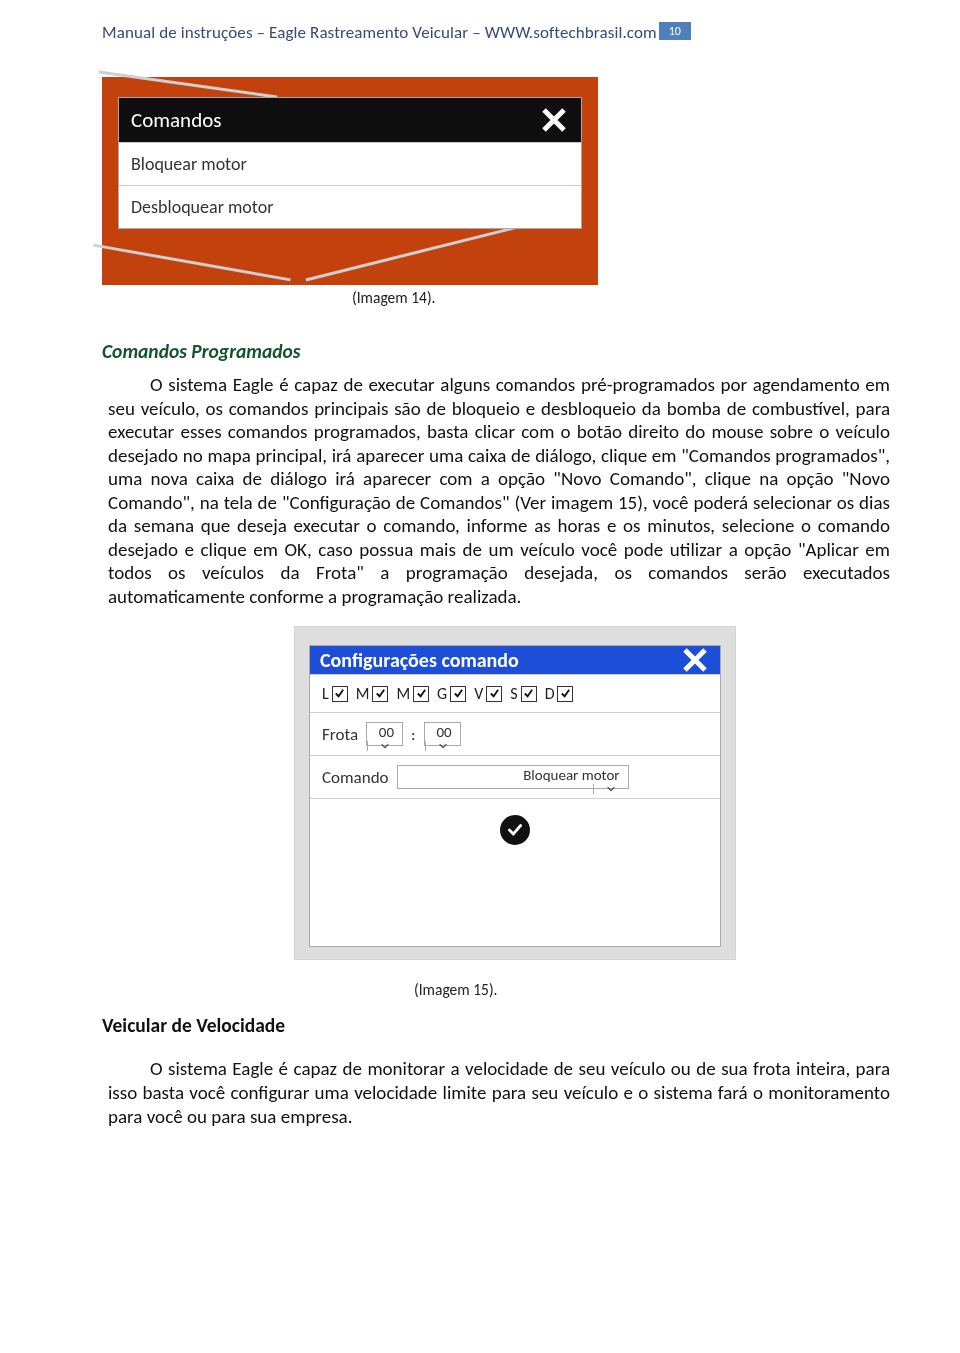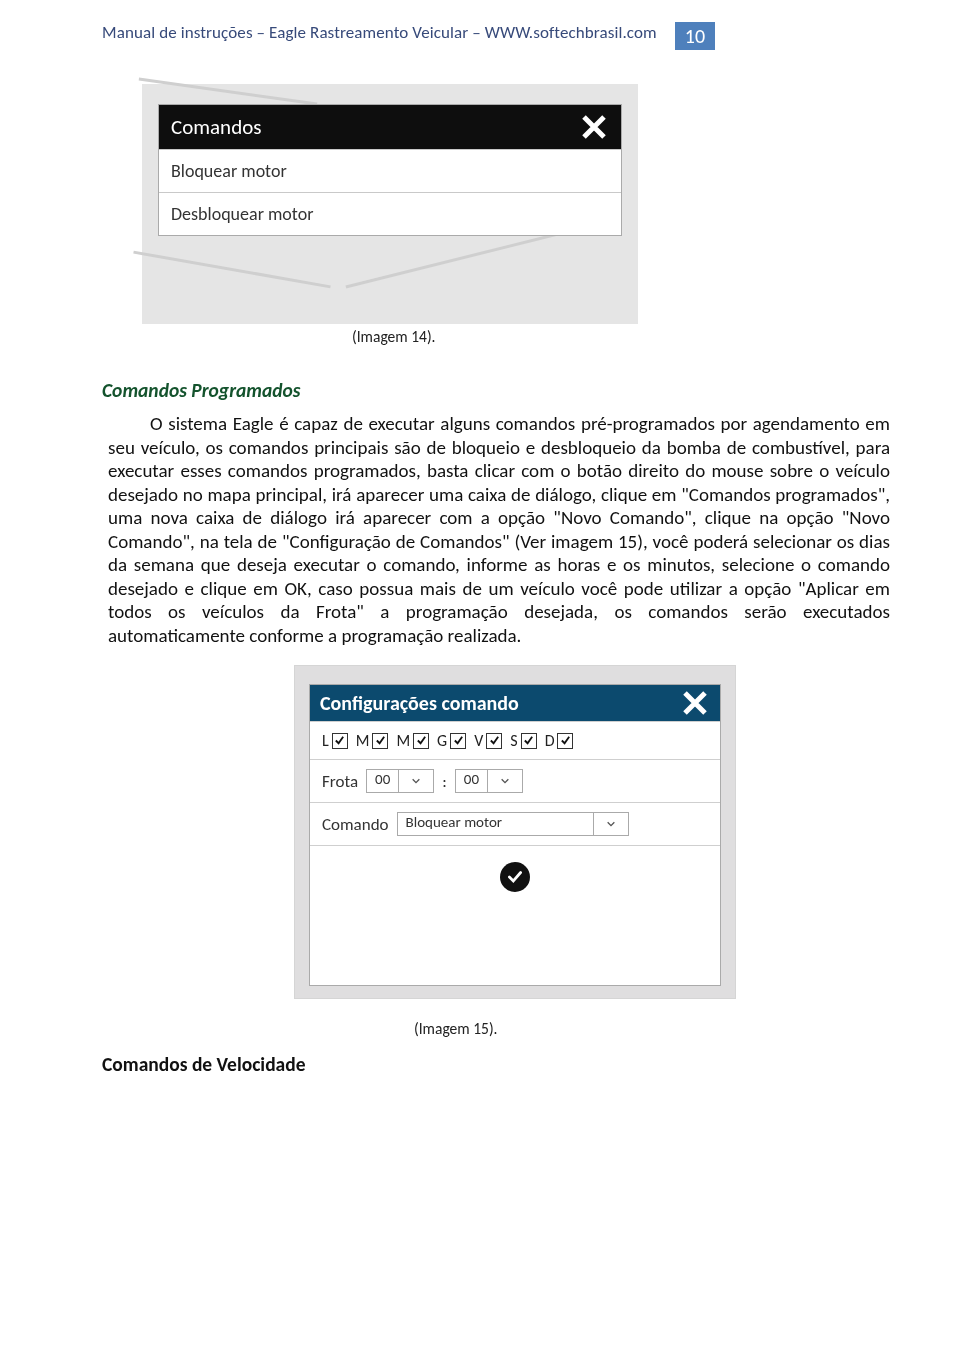--- a/index.html
+++ b/index.html
@@ -1,44 +1,44 @@
 <!DOCTYPE html>
 <html><head>
 <meta charset="utf-8">
 <style>
   html,body{margin:0;padding:0;background:#fff;font-family:Calibri,Arial,sans-serif;color:#111;}
   .page{width:960px;margin:0 auto;min-height:1353px;box-sizing:border-box;padding:22px 70px 40px 102px;}
   .hdr{display:flex;align-items:flex-start;color:#374a7a;font-size:17px;}
   .hdr-text{letter-spacing:.1px;}
-  .hdr-num{margin-left:18px;background:#4e80bc;color:#fff;padding:2px 10px;font-size:20px;}
+  .hdr-num{margin-left:2px;background:#4e80bc;color:#fff;padding:2px 10px;font-size:12px;}
   
   .img-wrap{margin-top:34px;}
-  .shot{position:relative;width:496px;height:240px;margin-left:40px;background:#e5e5e5;}
+  .shot{position:relative;width:496px;height:208px;background:#c2410c;}
   .map-lines{position:absolute;inset:0;}
   .map-lines .ln{position:absolute;background:#cfcfcf;height:3px;}
   .panel14{position:absolute;left:16px;top:20px;right:16px;background:#fff;border:1px solid #aaa;}
   .panel14 .tbar{background:#0e0e0e;color:#fff;display:flex;align-items:center;justify-content:space-between;height:44px;padding:0 12px;}
   .panel14 .tbar span{font-weight:500;font-size:21px;}
   .panel14 .row{border-top:1px solid #c9c9c9;padding:10px 12px;font-size:18px;color:#333;background:#fff;}
   .xicon svg{width:30px;height:30px;display:block;}
   .caption{font-size:15.5px;color:#222;margin-left:250px;margin-top:3px;}
   h2.sec{font-weight:700;font-size:19.5px;margin:32px 0 10px 0;color:#14532d;font-style:italic;}
   p.body{font-size:19px;line-height:1.24;margin:0 0 0 6px;color:#111;text-align:justify;}
   p.body.indent{text-indent:42px;}
   
   .shot2{position:relative;width:440px;height:332px;margin:18px 0 4px 192px;background:#dfdedf;border:1px solid #d5d5d5;}
   .panel15{position:absolute;left:14px;right:14px;top:18px;bottom:12px;background:#fff;border:1px solid #aaa;}
-  .panel15 .tbar{background:#0c4a6e;color:#fff;display:flex;align-items:center;justify-content:space-between;height:36px;padding:0 10px;}
+  .panel15 .tbar{background:#1d4ed8;color:#fff;display:flex;align-items:center;justify-content:space-between;height:28px;padding:0 10px;}
   .panel15 .tbar span{font-size:20px;font-weight:600;}
   .panel15 .prow{border-top:1px solid #cfcfcf;padding:9px 12px;font-size:17px;color:#333;display:flex;align-items:center;gap:8px;}
   .days{gap:14px;}
   .day{display:flex;align-items:center;gap:3px;font-size:16px;color:#222;}
   .cb{width:14px;height:14px;border:1.6px solid #333;display:inline-flex;align-items:center;justify-content:center;}
   .cb svg{width:11px;height:11px;}
-  .sel{display:inline-flex;align-items:flex-start;border:1px solid #aaa;height:22px;}
+  .sel{display:inline-flex;align-items:flex-end;border:1px solid #aaa;height:22px;flex-direction:column;}
   .sel span{padding:0 8px;font-size:15px;color:#333;}
   .sel .chv{width:18px;height:22px;border-left:1px solid #aaa;display:flex;align-items:center;justify-content:center;}
   .sel .chv svg{width:10px;height:10px;}
   .selwide{width:230px;justify-content:space-between;}
   .okrow{justify-content:center;height:44px;}
   .okicon{width:30px;height:30px;border-radius:50%;background:#111;display:flex;align-items:center;justify-content:center;}
   .okicon svg{width:18px;height:18px;}
   .caption2{font-size:15.5px;color:#222;margin-left:312px;margin-top:20px;}
   h2.sec2{font-weight:700;font-size:19.5px;margin:14px 0 20px 0;}
 </style>
@@ -186,15 +186,16 @@
         <span class="okicon">
           <svg viewBox="0 0 16 16">
               <path d="M3 8 L6.5 11.5 L13 4" stroke="#fff" stroke-width="2.4" fill="none" stroke-linecap="round"></path>
             </svg>
         </span>
       </div>
     </div>
   </div>
   <div class="caption2">(Imagem 15).</div>
 
-  <h2 class="sec2">Comandos de Velocidade</h2>
+  <h2 class="sec2">Veicular de Velocidade</h2>
+  <p class="body indent">O sistema Eagle é capaz de monitorar a velocidade de seu veículo ou de sua frota inteira, para isso basta você configurar uma velocidade limite para seu veículo e o sistema fará o monitoramento para você ou para sua empresa.</p>
 
 </div>
 
 </body></html>

